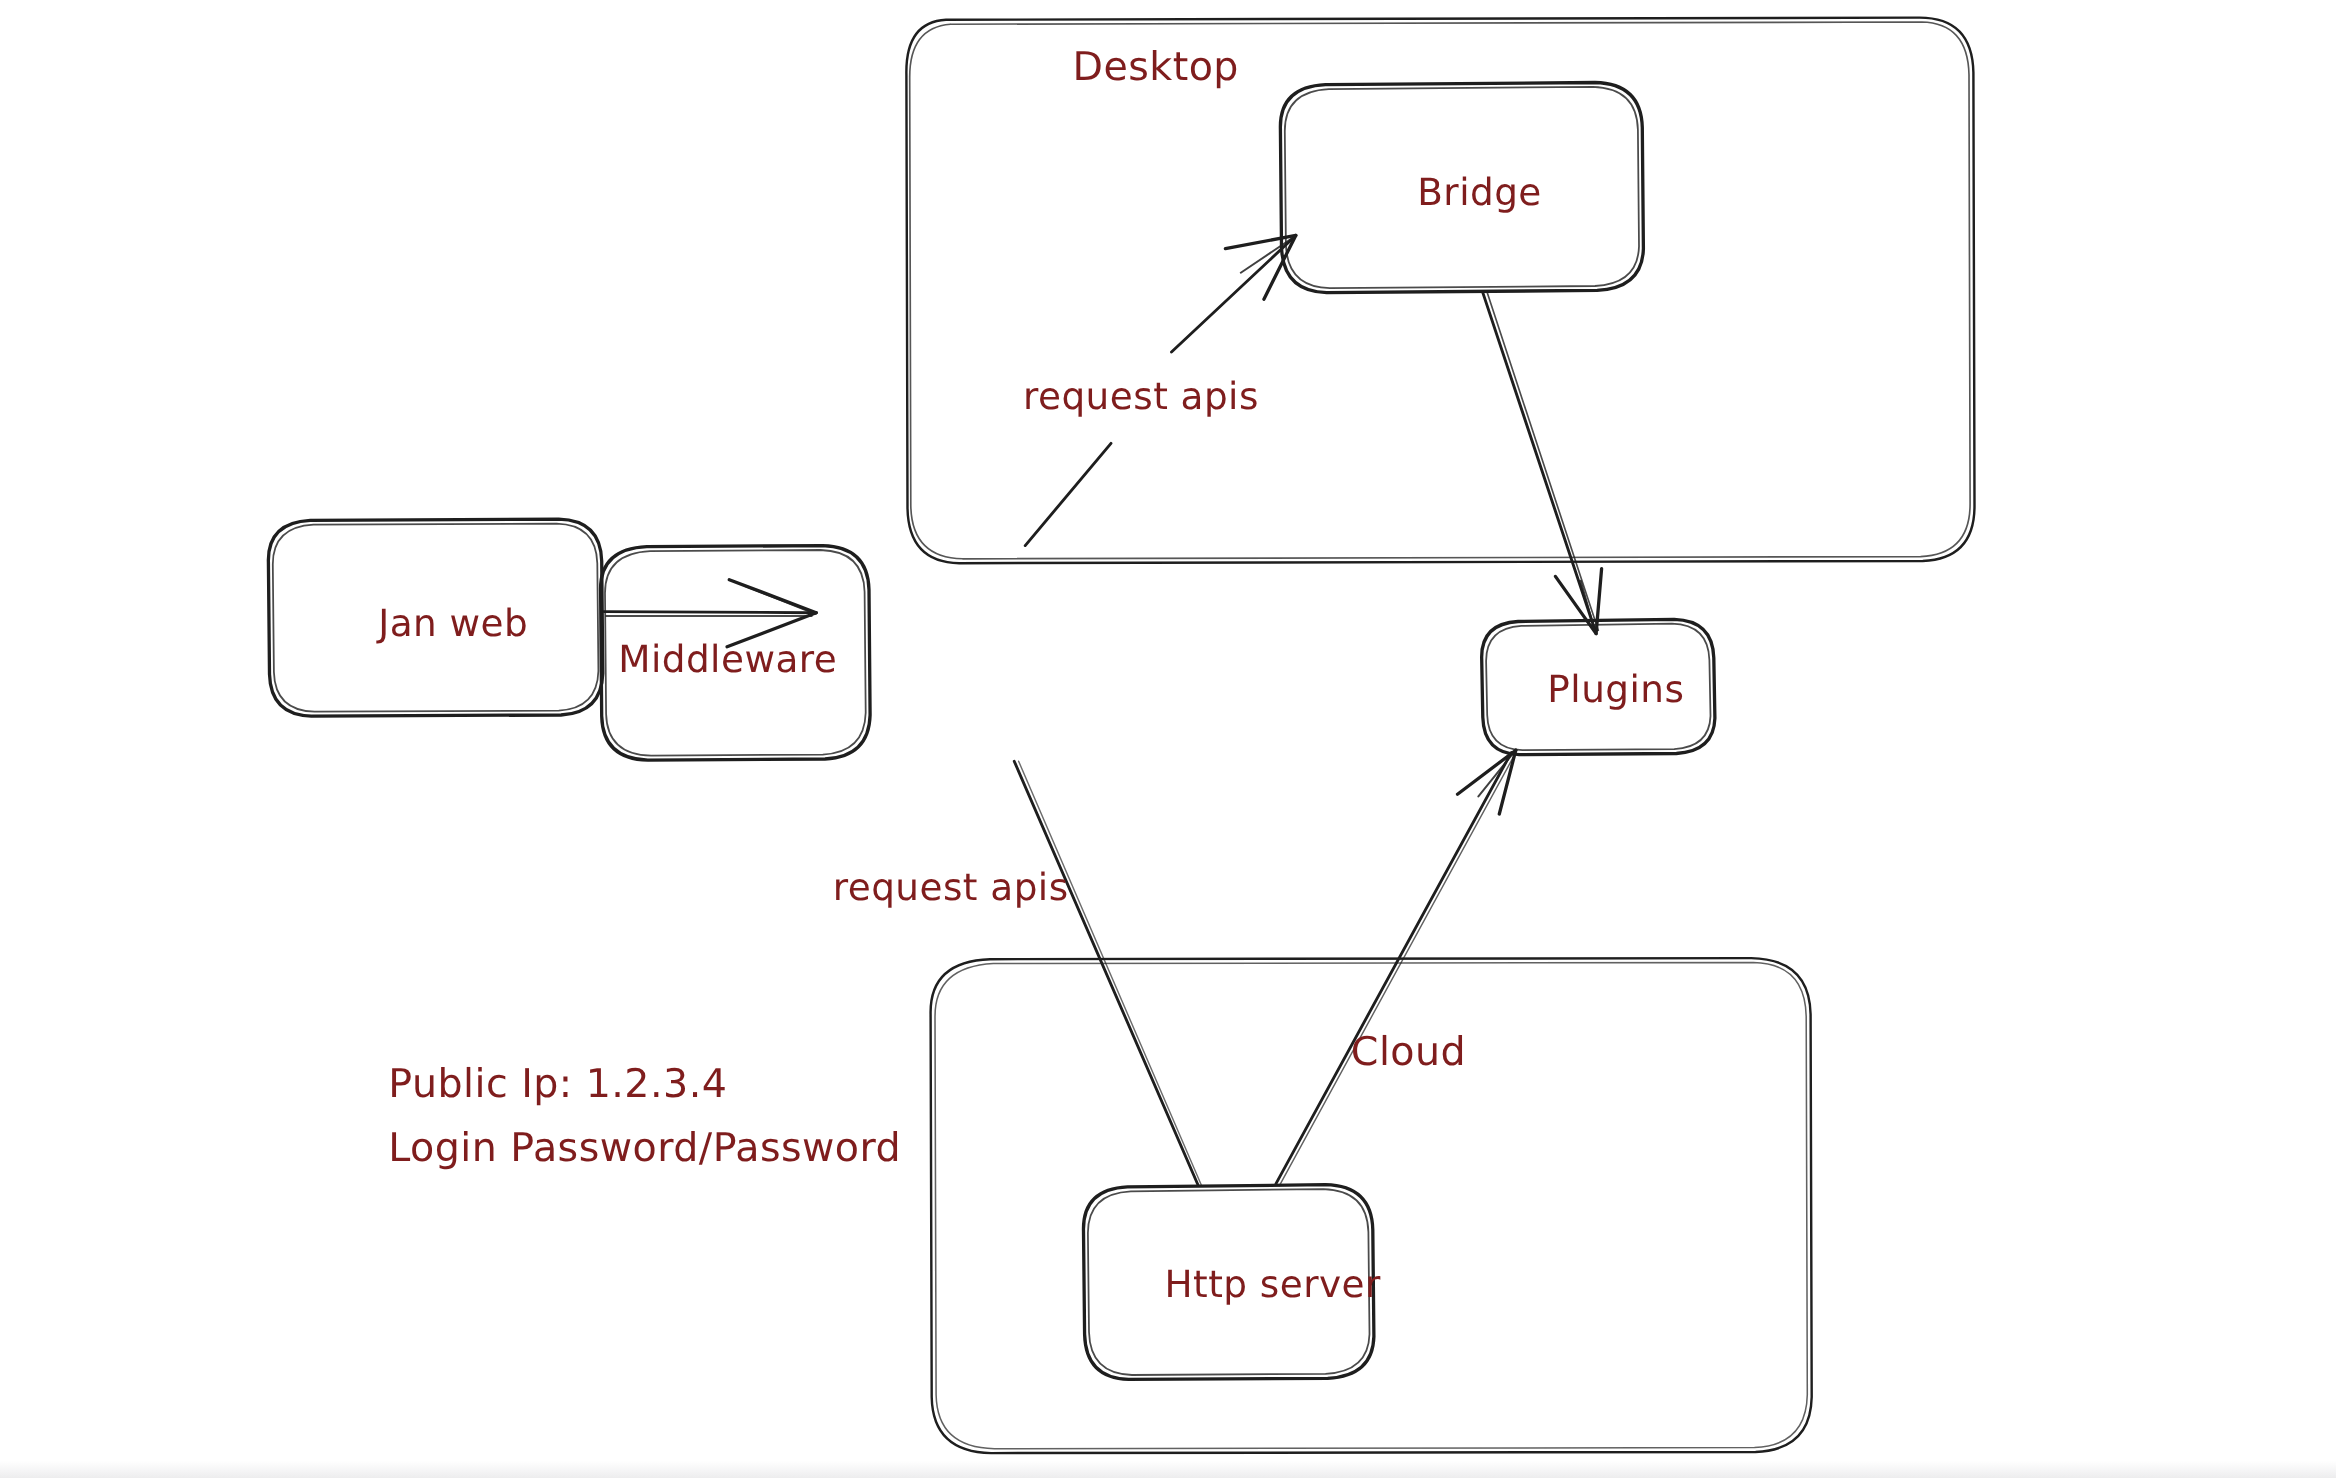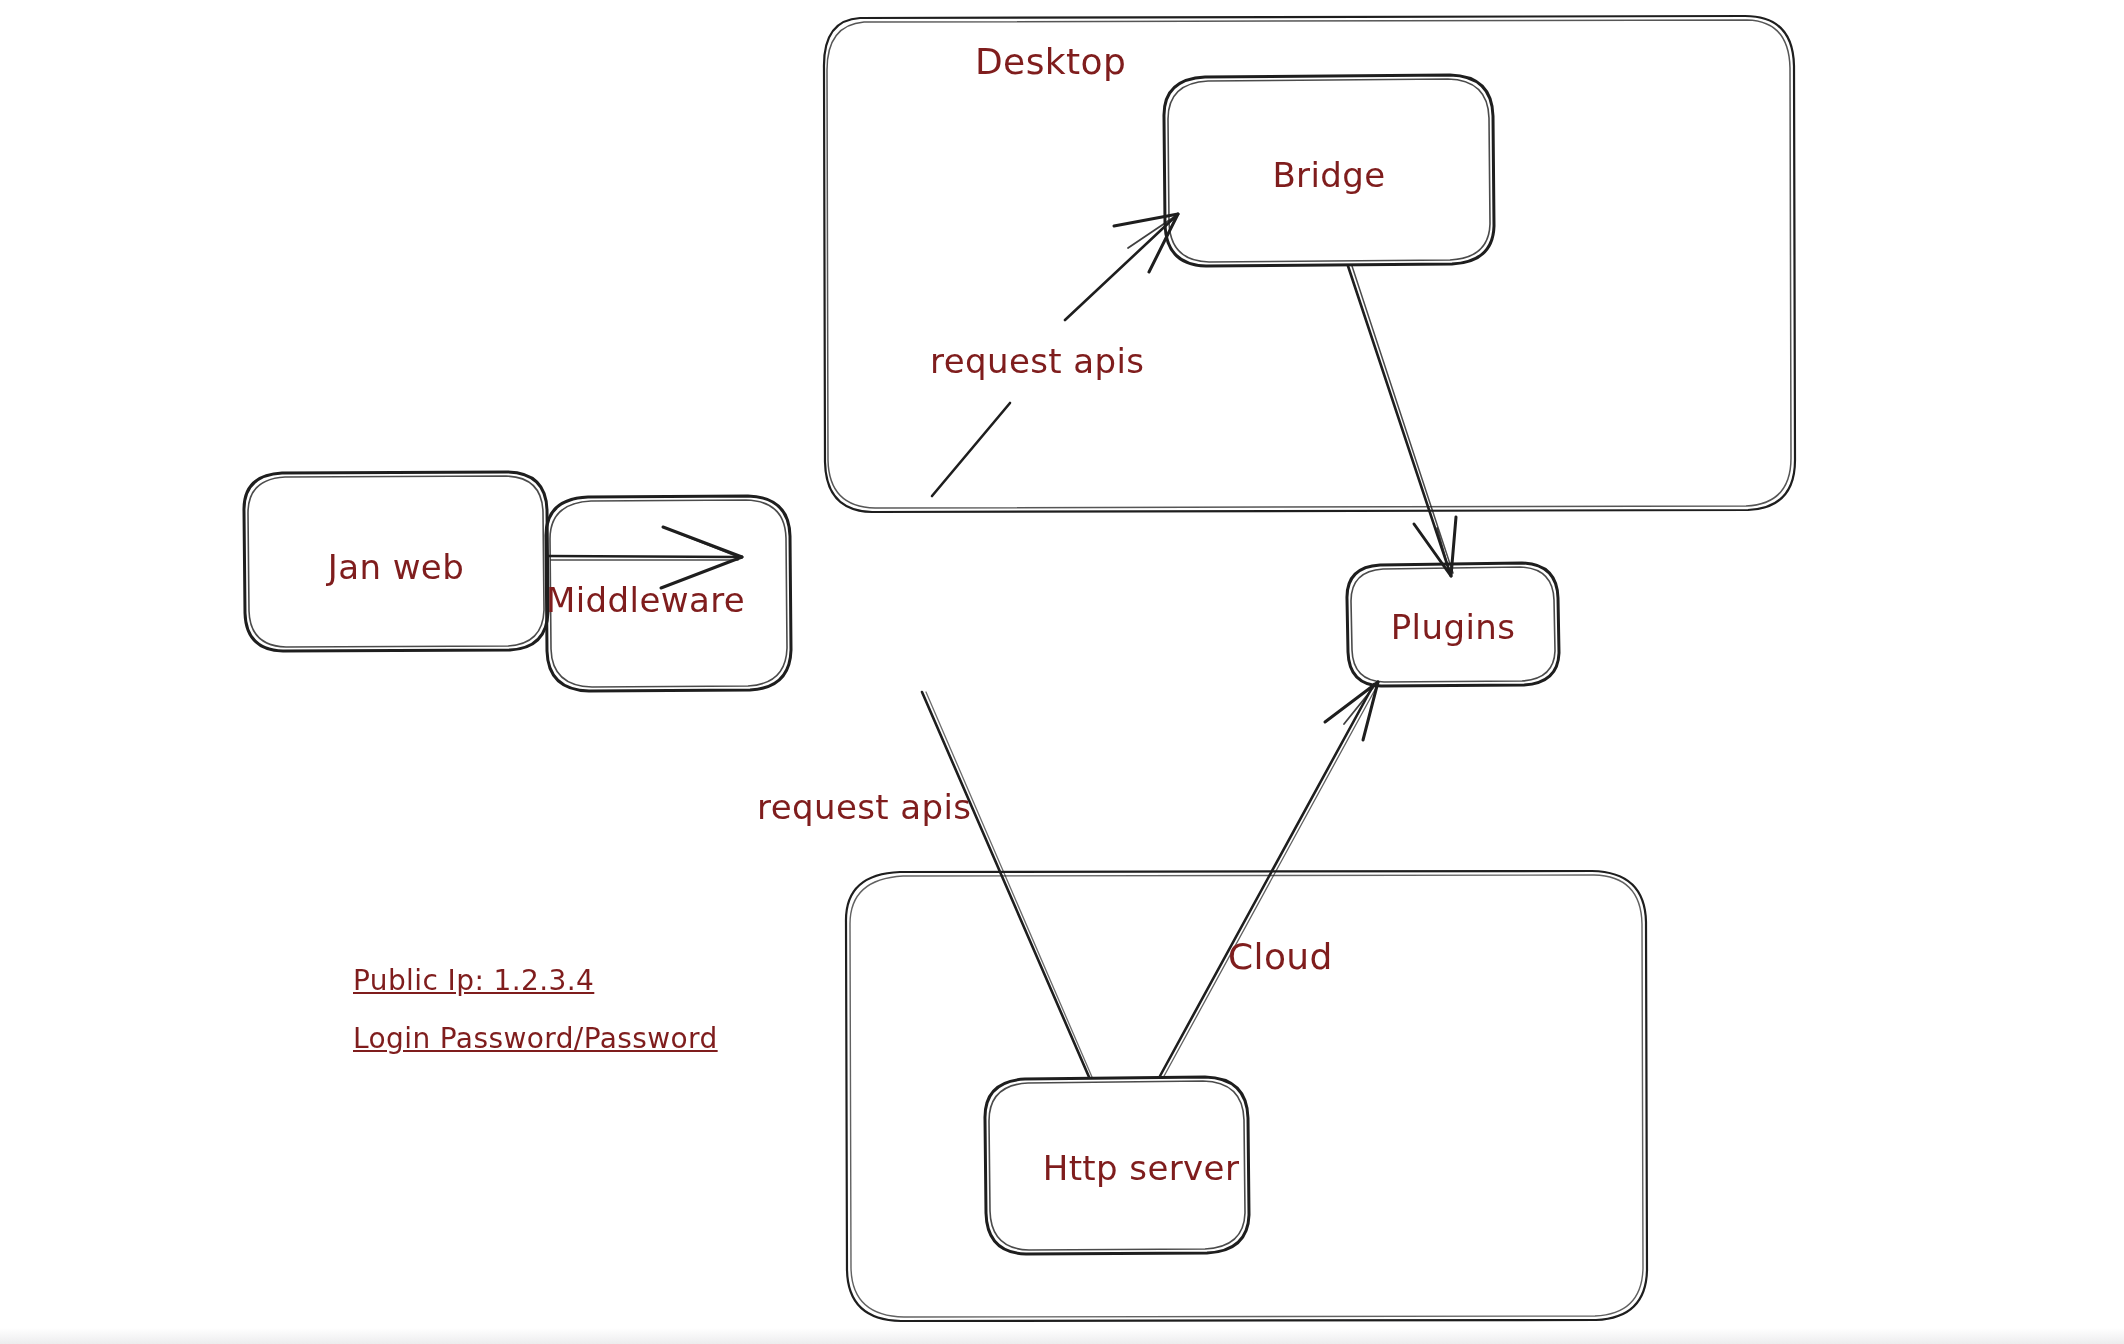--- a/index.html
+++ b/index.html
@@ -55,30 +55,30 @@
     position: absolute;
     color: #7f1d1d;
     font-family: "DejaVu Sans", sans-serif;
     white-space: pre;
     line-height: 1.35;
     letter-spacing: 0.4px;
   }
   .node-label {
     font-size: 34px;
     text-align: center;
+    margin-left: 16px;
   }
   .group-label {
     font-size: 36px;
   }
   .edge-label {
     font-size: 34px;
   }
   .note-label {
-    font-size: 28px;
-    text-decoration: underline;
+    font-size: 36px;
   }
 </style>
 </head>
 <body>
 
 <div id="canvas">
 
   <svg viewBox="0 0 2124 1344" xmlns="http://www.w3.org/2000/svg">
 
     <g>

